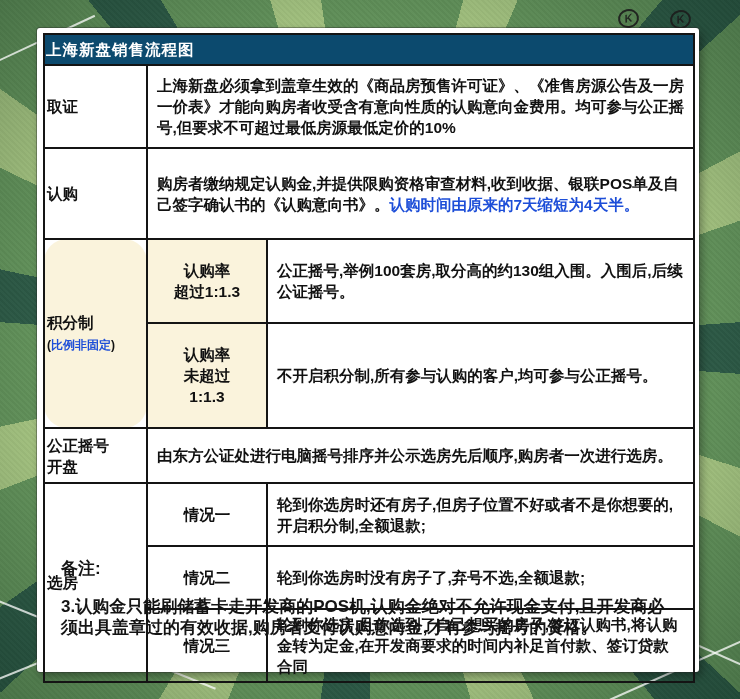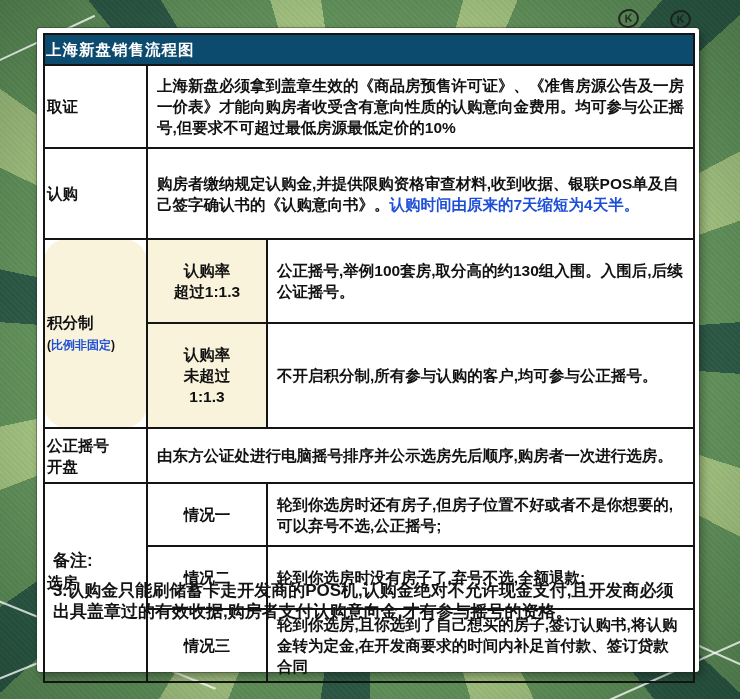--- a/index.html
+++ b/index.html
@@ -72,21 +72,21 @@
   tr.h-sub2{height:48px;}
   tr.h-yaohao{height:55px;margin-left:24px;}
   tr.h-case1{height:58px;}
   tr.h-case2{height:40px;}
   tr.h-case3{height:73px;}
   
   .notes{
     position:absolute;left:8px;right:8px;top:514px;
     color:#141414;font-weight:bold;font-size:17px;line-height:21.5px;
   }
-  .notes p{margin:8px;}
+  .notes p{margin:16px;}
 </style>
 </head>
 <body>
 
 <div class="bg"></div>
 <div class="ray-line line-tl"></div>
 <div class="ray-line line-bl1"></div>
 <div class="ray-line line-bl2"></div>
 <div class="ray-line line-br1"></div>
 <div class="ray-line line-br2"></div>
@@ -131,21 +131,21 @@
     </tr>
 
     <tr class="h-yaohao">
       <td class="lbl"><span>公正摇号</span><br><span>开盘</span></td>
       <td class="txt" colspan="2">由东方公证处进行电脑摇号排序并公示选房先后顺序,购房者一次进行选房。</td>
     </tr>
 
     <tr class="h-case1">
       <td class="lbl" rowspan="3">选房</td>
       <td class="sublbl">情况一</td>
-      <td class="txt">轮到你选房时还有房子,但房子位置不好或者不是你想要的,可以弃号不选,公正摇号;</td>
+      <td class="txt">轮到你选房时还有房子,但房子位置不好或者不是你想要的,开启积分制,全额退款;</td>
     </tr>
     <tr class="h-case2">
       <td class="sublbl">情况二</td>
       <td class="txt">轮到你选房时没有房子了,弃号不选,全额退款;</td>
     </tr>
     <tr class="h-case3">
       <td class="sublbl">情况三</td>
       <td class="txt">轮到你选房,且你选到了自己想买的房子,签订认购书,将认购金转为定金,在开发商要求的时间内补足首付款、签订贷款合同</td>
     </tr>
   </tbody>

